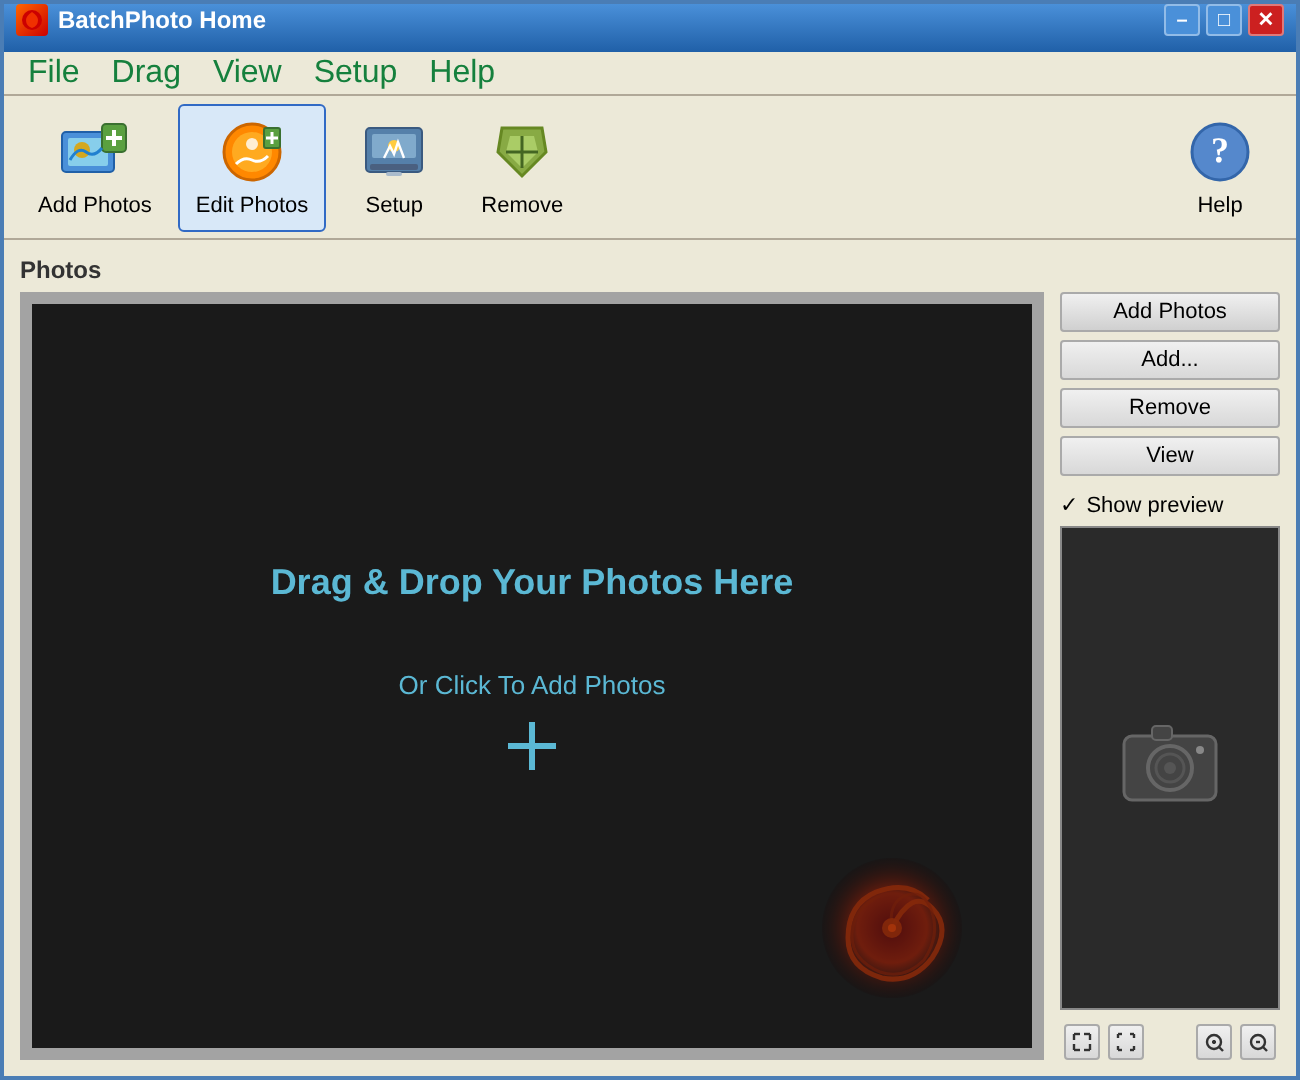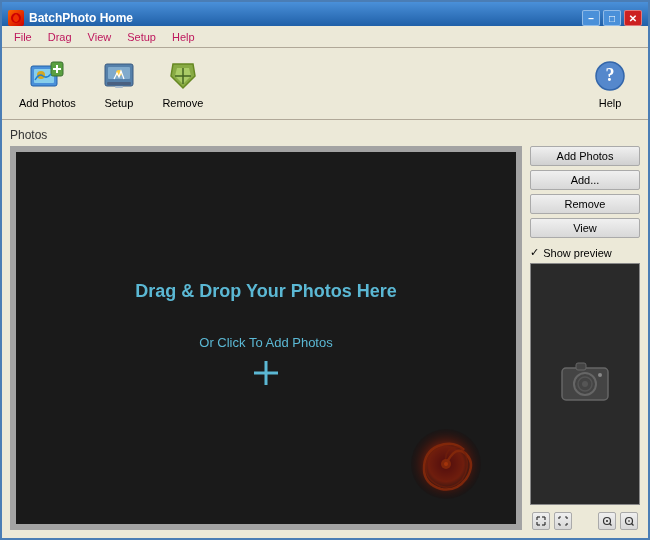--- a/index.html
+++ b/index.html
@@ -19,21 +19,21 @@
       border: 2px solid #4a7db5;
       display: flex;
       flex-direction: column;
       background: #ece9d8;
     }
 
     .title-bar {
       background: linear-gradient(to bottom, #4a90d9 0%, #2060a8 100%);
       height: 24px;
       display: flex;
-      align-items: flex-end;
+      align-items: flex-start;
       justify-content: space-between;
       padding: 0 6px;
       flex-shrink: 0;
     }
 
     .title-bar-left {
       display: flex;
       align-items: center;
       gap: 5px;
       color: white;
@@ -83,22 +83,22 @@
       display: flex;
       align-items: center;
       padding: 0 4px;
       border-bottom: 1px solid #b0a898;
       flex-shrink: 0;
     }
 
     .menu-item {
       padding: 2px 8px;
       cursor: pointer;
-      font-size: 11px;
-      color: #be185d;
+      font-size: 16px;
+      color: #15803d;
       height: 100%;
       display: flex;
       align-items: center;
     }
 
     
     .toolbar {
       background: #ece9d8;
       height: 72px;
       display: flex;
@@ -159,21 +159,21 @@
       padding: 8px;
       display: flex;
       flex-direction: column;
       overflow: hidden;
     }
 
     .photos-label {
       font-size: 12px;
       color: #333;
       margin-bottom: 4px;
-      font-weight: normal;
+      font-weight: bold;
     }
 
     .content-row {
       display: flex;
       flex: 1;
       gap: 8px;
       overflow: hidden;
     }
 
     
@@ -349,20 +349,34 @@
           <rect x="22" y="4" width="12" height="14" rx="2" fill="#5aa040" stroke="#3a7030" stroke-width="1"></rect>
           <line x1="28" y1="7" x2="28" y2="15" stroke="white" stroke-width="2"></line>
           <line x1="24" y1="11" x2="32" y2="11" stroke="white" stroke-width="2"></line>
           <circle cx="12" cy="17" r="4" fill="#d4a820"></circle>
           <path d="M6 22 Q10 15 14 18 Q18 21 22 16" stroke="#2080d0" stroke-width="1.5" fill="none"></path>
         </svg>
       </div>
       <span class="toolbar-label">Add Photos</span>
     </div>
 
+    <div class="toolbar-btn active">
+      <div class="toolbar-icon">
+        <svg width="36" height="36" viewBox="0 0 36 36">
+          <circle cx="18" cy="18" r="14" fill="#ff8800" stroke="#cc6600" stroke-width="1.5"></circle>
+          <circle cx="18" cy="18" r="10" fill="#ffaa20"></circle>
+          <circle cx="18" cy="14" r="3" fill="white" opacity="0.8"></circle>
+          <path d="M10 24 Q14 20 18 22 Q22 24 26 20" stroke="white" stroke-width="1.5" fill="none"></path>
+          <rect x="24" y="6" width="8" height="10" rx="1" fill="#5aa040" stroke="#3a7030" stroke-width="1"></rect>
+          <line x1="28" y1="8" x2="28" y2="14" stroke="white" stroke-width="1.5"></line>
+          <line x1="25" y1="11" x2="31" y2="11" stroke="white" stroke-width="1.5"></line>
+        </svg>
+      </div>
+      <span class="toolbar-label">Edit Photos</span>
+    </div>
 
     <div class="toolbar-btn">
       <div class="toolbar-icon">
         <svg width="36" height="36" viewBox="0 0 36 36">
           <rect x="4" y="6" width="28" height="22" rx="2" fill="#5580aa" stroke="#3a5a80" stroke-width="1"></rect>
           <rect x="7" y="9" width="22" height="12" rx="1" fill="#80aacc"></rect>
           <rect x="6" y="24" width="24" height="3" rx="1" fill="#4a6080"></rect>
           <circle cx="18" cy="15" r="3" fill="#ffcc40"></circle>
           <path d="M13 21 L16 15 L18 19 L20 13 L23 21" stroke="white" stroke-width="1.2" fill="none"></path>
           <rect x="14" y="28" width="8" height="2" rx="1" fill="#aabbcc"></rect>

